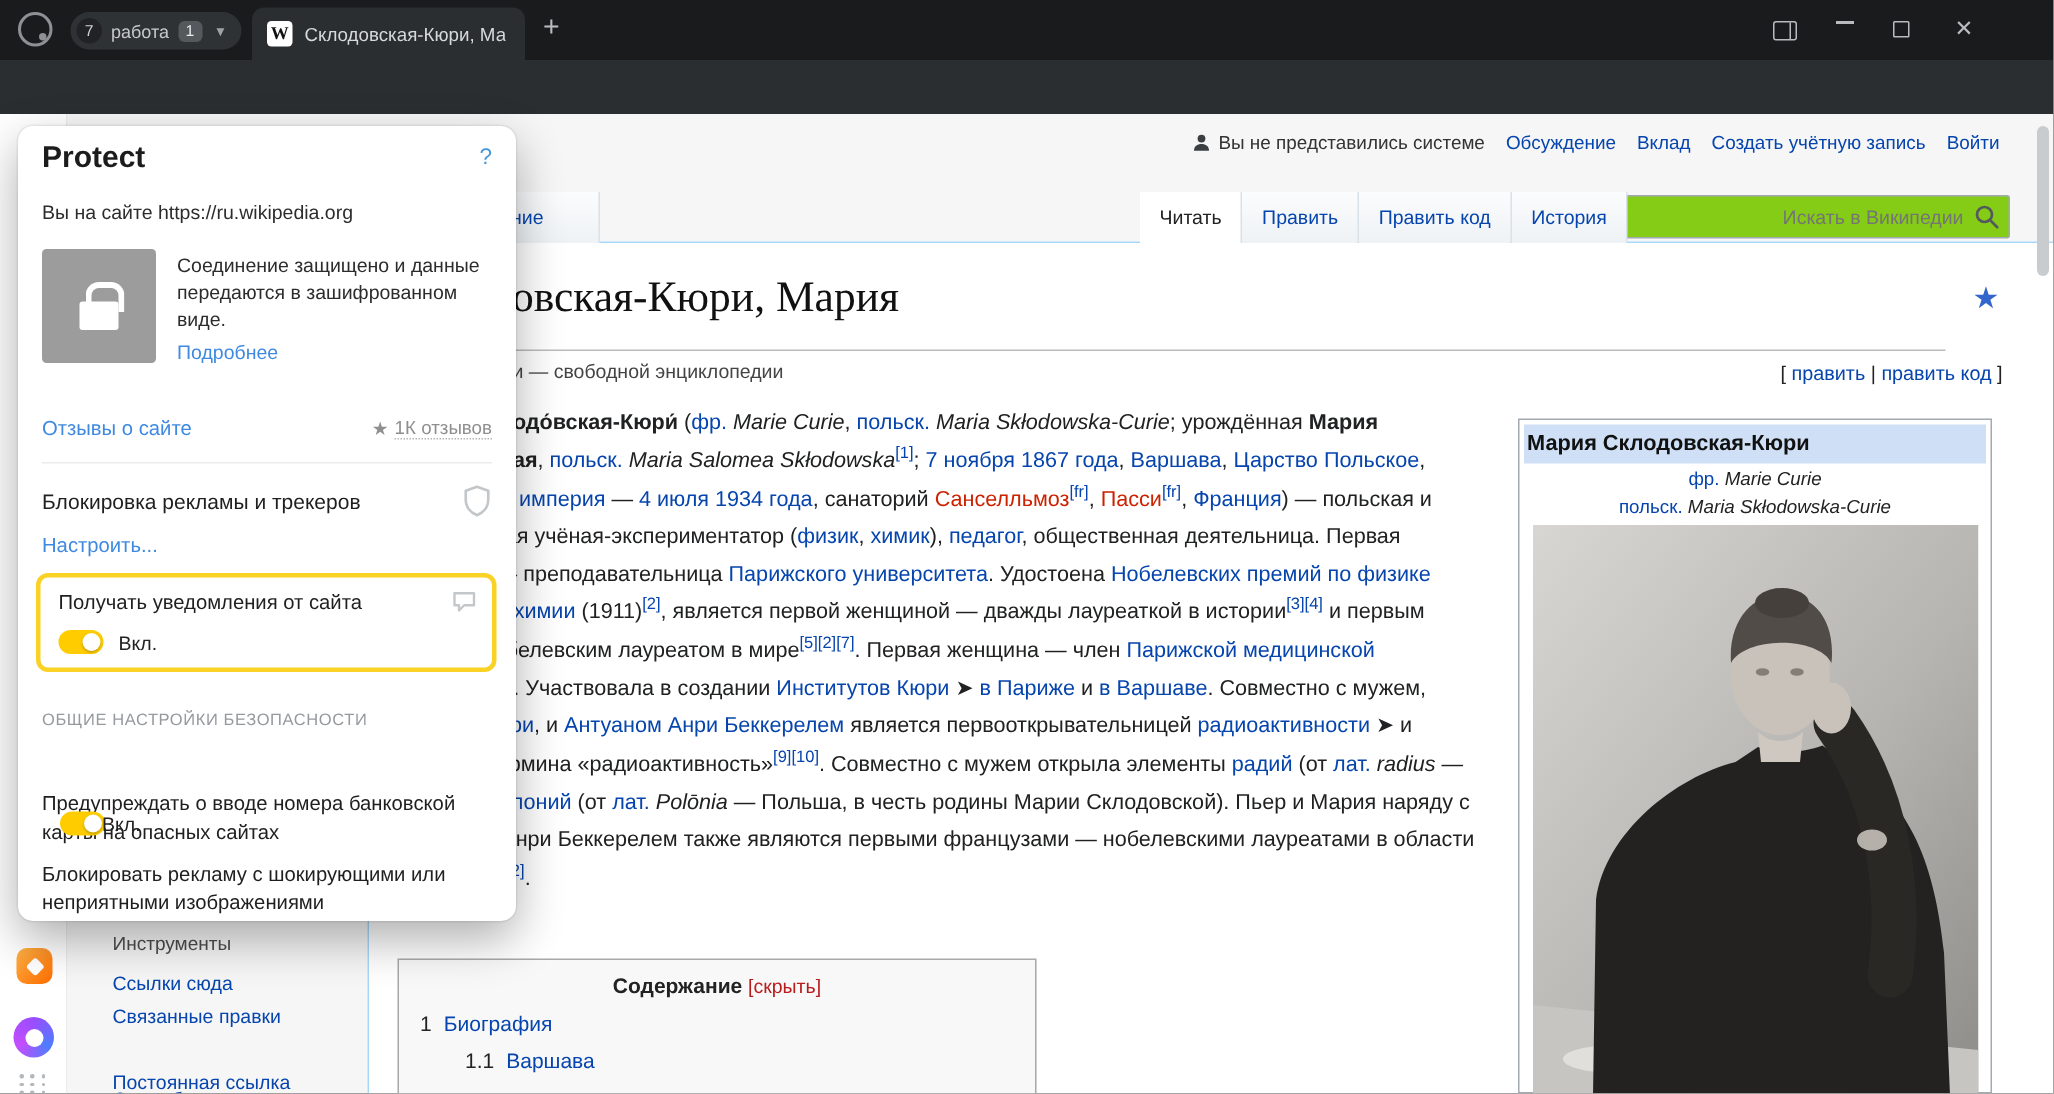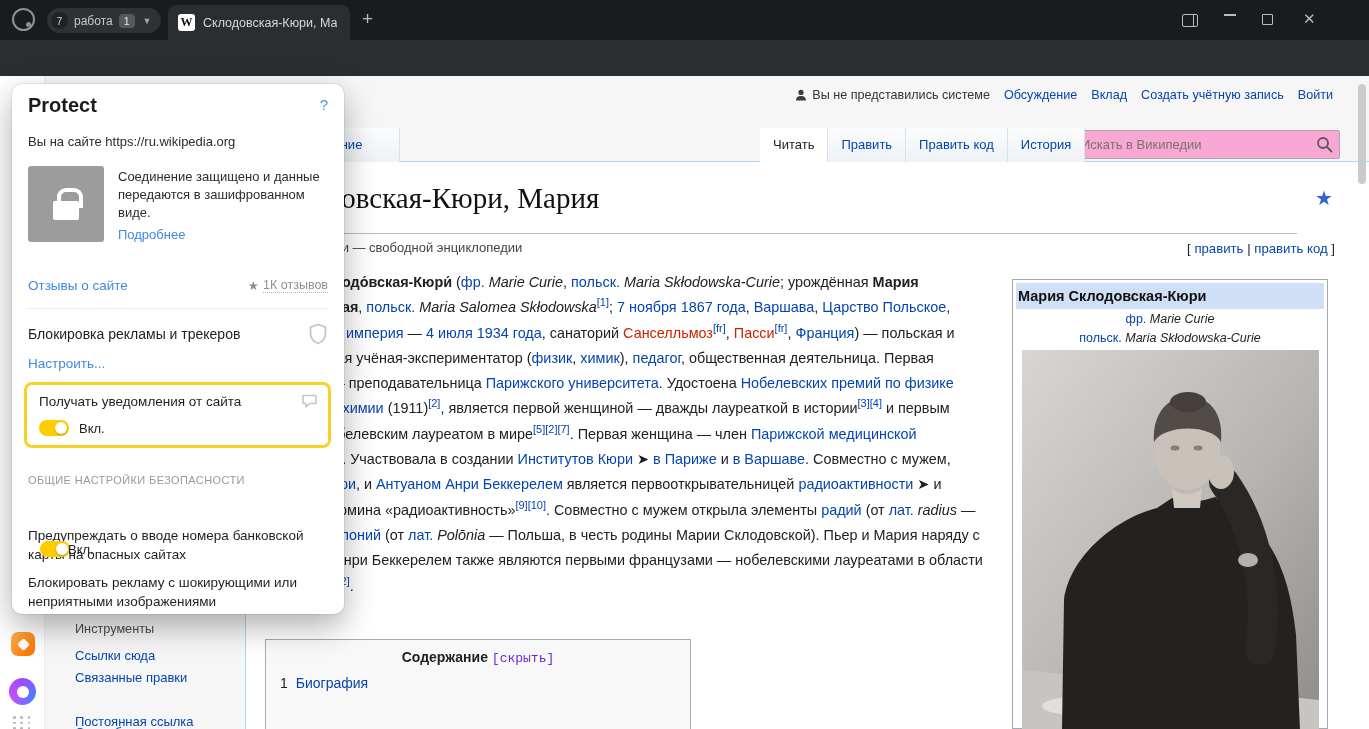--- a/index.html
+++ b/index.html
@@ -65,35 +65,35 @@
   .personal{top:12px;right:36px;display:flex;align-items:center;gap:14px;font-size:12.6px;}
   .personal .plink{color:#0645ad;}
   .personal .pstatus{color:#333;display:flex;align-items:center;gap:5px;text-align:center;}
   .vtab{height:34px;line-height:34px;padding:0 13px;font-size:13px;color:#0645ad;text-align:center;
         background:linear-gradient(#fbfcfd,#eef2f5);border-right:1px solid #d9e2e8;}
   .vtab.active{background:#fff;color:#222;text-align:center;}
   .tabsrow{left:715px;top:52px;display:flex;z-index:3;}
   .talktab{left:205px;top:52px;width:150px;z-index:3;}
   .searchbox{left:1027px;top:54px;width:268px;height:29px;}
   .searchbox input{width:100%;height:100%;border:1px solid #a2a9b1;border-radius:2px;padding:0 30px 0 8px;
-                   font-size:13px;font-family:inherit;color:#222;background:#f9a8d4;outline:none;}
+                   font-size:13px;font-family:inherit;color:#222;background:#84cc16;outline:none;text-align:right;}
   .searchbox svg{position:absolute;right:7px;top:6px;}
   .ptitle{left:220px;top:106px;font-family:"Liberation Serif","DejaVu Serif",serif;font-size:29px;color:#111;z-index:2;}
   .punderline{left:220px;top:157px;width:1032px;height:1px;background:#bbb;}
   .watchstar{left:1270px;top:110px;color:#36c;font-size:20px;z-index:2;}
   .subtitle{left:220px;top:164px;font-size:13px;color:#444;z-index:2;}
   .editline{top:165px;right:34px;font-size:13.2px;color:#222;z-index:2;}
   .editline .elink{color:#0645ad;}
   .para{left:220px;top:194px;width:722px;font-size:14.4px;line-height:25.3px;color:#202122;z-index:2;}
   .para .a{color:#0645ad;} .para .red{color:#cc2200;} .para .b{font-weight:700;} .para .i{font-style:italic;}
   .para sup{font-size:11px;line-height:0;color:#0645ad;}
   .toc{left:220px;top:563px;width:426px;height:140px;border:1px solid #a9a9a9;background:#f8f8f8;z-index:2;padding-top:9px;}
   .toc-head{text-align:center;font-size:14px;color:#222;}
   .toc-head b{font-weight:700;}
-  .toc-head .hide{color:#6d28d9;font-size:13px;font-family:Liberation Mono, monospace;}
+  .toc-head .hide{color:#b91c1c;font-size:13px;}
   .toc-item{font-size:14px;margin:9px 0 0 14px;color:#222;}
   .toc-item .tnum{margin-right:8px;}
   .toc-item .ttext{color:#0645ad;}
   .toc-item.lvl2{margin-left:44px;}
   .infobox{left:967px;top:203px;width:316px;height:450px;border:1px solid #a2a9b1;background:#fff;padding:3px;z-index:2;}
   .ib-head{background:#cfe0f6;font-weight:700;font-size:14.5px;color:#111;padding:5px 2px;}
   .ib-line{text-align:center;font-size:12.5px;color:#222;padding:2.5px 0;}
   .ib-line .lbl{color:#0645ad;}
   .ib-line .val{font-style:italic;}
   .ib-img{display:block;margin:3px auto 0;width:297px;height:380px;}
@@ -267,20 +267,23 @@
     <div class="abs para"><span class="b">Мари́я Склодо́вская-Кюри́</span><span> (</span><span class="a">фр.</span><span> </span><span class="i">Marie Curie</span><span>, </span><span class="a">польск.</span><span> </span><span class="i">Maria Skłodowska-Curie</span><span>; урождённая </span><span class="b">Мария Склодовская</span><span>, </span><span class="a">польск.</span><span> </span><span class="i">Maria Salomea Skłodowska</span><sup class="sup">[1]</sup><span>; </span><span class="a">7 ноября</span><span> </span><span class="a">1867 года</span><span>, </span><span class="a">Варшава</span><span>, </span><span class="a">Царство Польское</span><span>, </span><span class="a">Российская империя</span><span> — </span><span class="a">4 июля</span><span> </span><span class="a">1934 года</span><span>, санаторий </span><span class="red">Санселльмоз</span><sup class="sup">[fr]</sup><span>, </span><span class="red">Пасси</span><sup class="sup">[fr]</sup><span>, </span><span class="a">Франция</span><span>) — польская и французская учёная-экспериментатор (</span><span class="a">физик</span><span>, </span><span class="a">химик</span><span>), </span><span class="a">педагог</span><span>, общественная деятельница. Первая женщина — преподавательница </span><span class="a">Парижского университета</span><span>. Удостоена </span><span class="a">Нобелевских премий по физике</span><span> (1903) и </span><span class="a">по химии</span><span> (1911)</span><sup class="sup">[2]</sup><span>, является первой женщиной — дважды лауреаткой в истории</span><sup class="sup">[3][4]</sup><span> и первым дважды нобелевским лауреатом в мире</span><sup class="sup">[5][2][7]</sup><span>. Первая женщина — член </span><span class="a">Парижской медицинской академии</span><sup class="sup">[8]</sup><span>. Участвовала в создании </span><span class="a">Институтов Кюри</span><span> ➤ </span><span class="a">в Париже</span><span> и </span><span class="a">в Варшаве</span><span>. Совместно с мужем, </span><span class="a">Пьером Кюри</span><span>, и </span><span class="a">Антуаном Анри Беккерелем</span><span> является первооткрывательницей </span><span class="a">радиоактивности</span><span> ➤ и автором термина «радиоактивность»</span><sup class="sup">[9][10]</sup><span>. Совместно с мужем открыла элементы </span><span class="a">радий</span><span> (от </span><span class="a">лат.</span><span> </span><span class="i">radius</span><span> — «луч») и </span><span class="a">полоний</span><span> (от </span><span class="a">лат.</span><span> </span><span class="i">Polōnia</span><span> — Польша, в честь родины Марии Склодовской). Пьер и Мария наряду с Антуаном Анри Беккерелем также являются первыми французами — нобелевскими лауреатами в области физики</span><sup class="sup">[11][12]</sup><span>.</span></div>
 
     <div class="abs toc">
       <div class="toc-head">
         <b>Содержание</b>
         <span class="hide">[скрыть]</span>
       </div>
       <div class="toc-item">
         <span class="tnum">1</span><span class="ttext">Биография</span>
       </div>
+      <div class="toc-item lvl2">
+        <span class="tnum">1.1</span><span class="ttext">Варшава</span>
+      </div>
     </div>
 
     <div class="abs infobox">
       <div class="ib-head">Мария Склодовская-Кюри</div>
       <div class="ib-line">
         <span class="lbl">фр.</span>
         <span class="val">Marie Curie</span>
       </div>
       <div class="ib-line">
         <span class="lbl">польск.</span>

